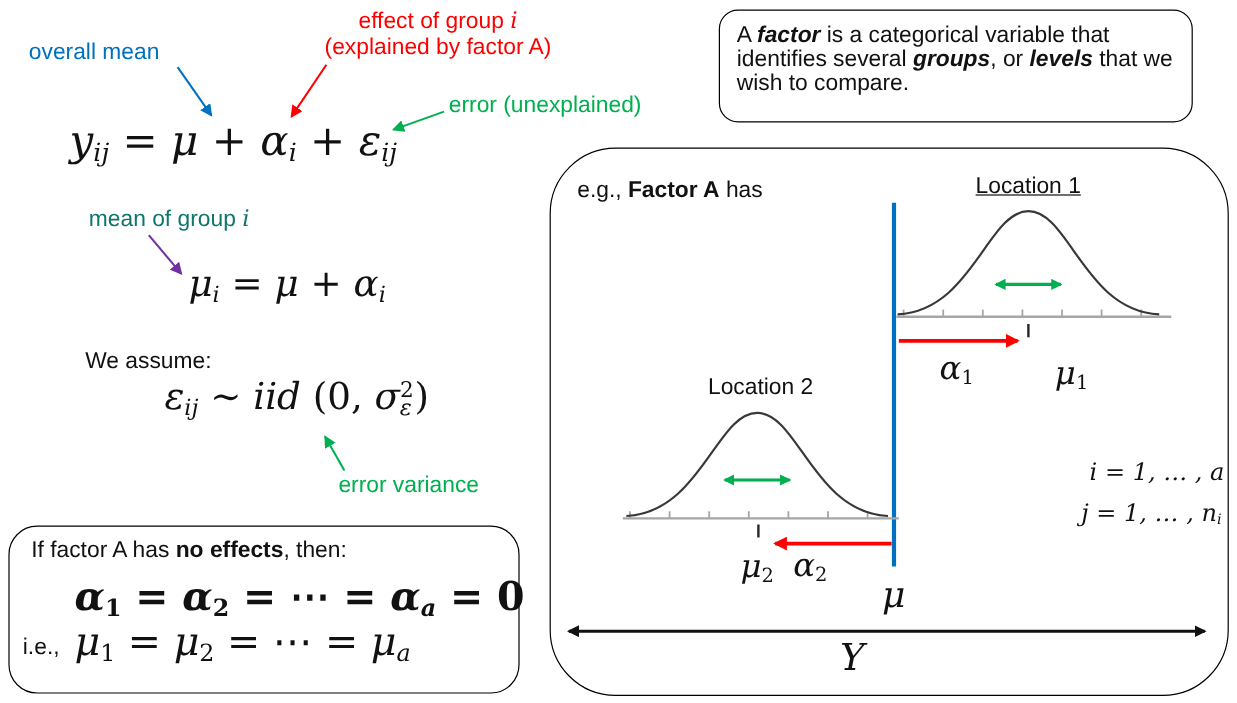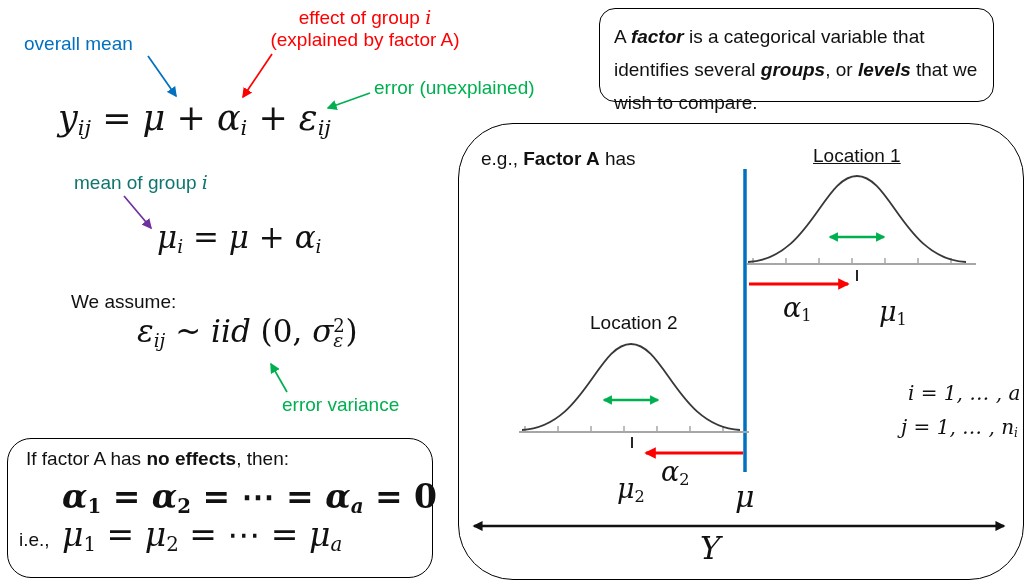--- a/index.html
+++ b/index.html
@@ -1,21 +1,21 @@
 <!DOCTYPE html>
 <html><head>
 <meta charset="utf-8">
 <style>
   html,body { margin:0; padding:0; background:#ffffff; }
   .canvas { position:relative; width:1031px; height:586px; background:#ffffff;
             font-family:"Liberation Sans","DejaVu Sans",sans-serif; color:#111;
             overflow:hidden; }
   .abs { position:absolute; }
   .lab { font-size:19px; white-space:nowrap; }
-  .par { font-size:19px; line-height:33px; }
+  .par { font-size:19px; line-height:20px; }
   .c-blue   { color:#0070C0; }
   .c-red    { color:#FF0000; }
   .c-green  { color:#00B050; }
   .c-purple { color:#0f766e; }
   b { font-weight:700; }
   .bi { font-weight:700; font-style:italic; }
   .mi { font-family:"DejaVu Serif",serif; font-style:italic; }
   .math { font-family:"DejaVu Serif",serif; font-style:italic; white-space:nowrap; }
   .math .up, sub.up, sup.up { font-style:normal; }
   .math sub { font-size:60%; vertical-align:-0.25em; }
@@ -153,21 +153,21 @@
   <div class="abs lab" style="left:813px; top:145px;text-decoration:underline;">Location 1</div>
   <div class="abs lab" style="left:590px; top:312px;">Location 2</div>
 
   <div class="abs math" style="left:783px; top:292px; font-size:27px;">
     <span>α</span><sub class="up">1</sub>
   </div>
   <div class="abs math" style="left:843px; top:296px; font-size:27px;margin-left:36px;">
     <span>μ</span><sub class="up">1</sub>
   </div>
 
-  <div class="abs math" style="left:617px; top:457px; font-size:27px;margin-top:16px;">
+  <div class="abs math" style="left:617px; top:457px; font-size:27px;">
     <span>μ</span><sub class="up">2</sub>
   </div>
   <div class="abs math" style="left:661px; top:456px; font-size:27px;">
     <span>α</span><sub class="up">2</sub>
   </div>
 
   <div class="abs math" style="left:735px; top:479px; font-size:30px;">μ</div>
 
   <div class="abs math" style="left:908px; top:381px; font-size:20px;">i = 1, … , a</div>
   <div class="abs math" style="left:901px; top:415px; font-size:20px;">

